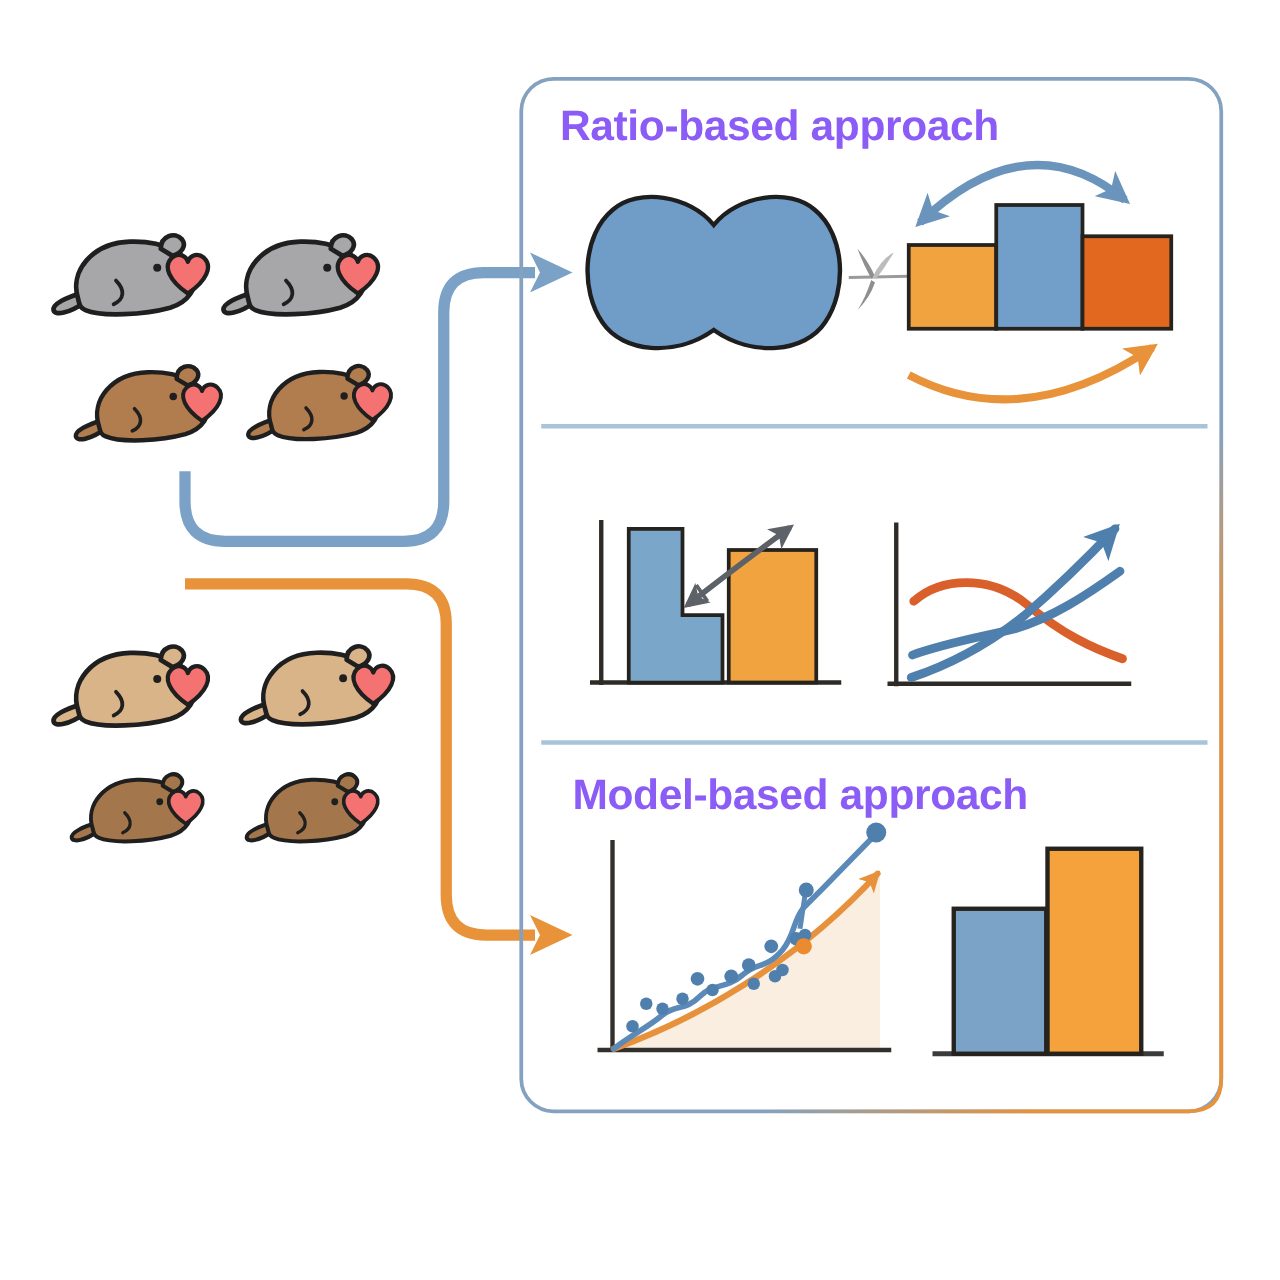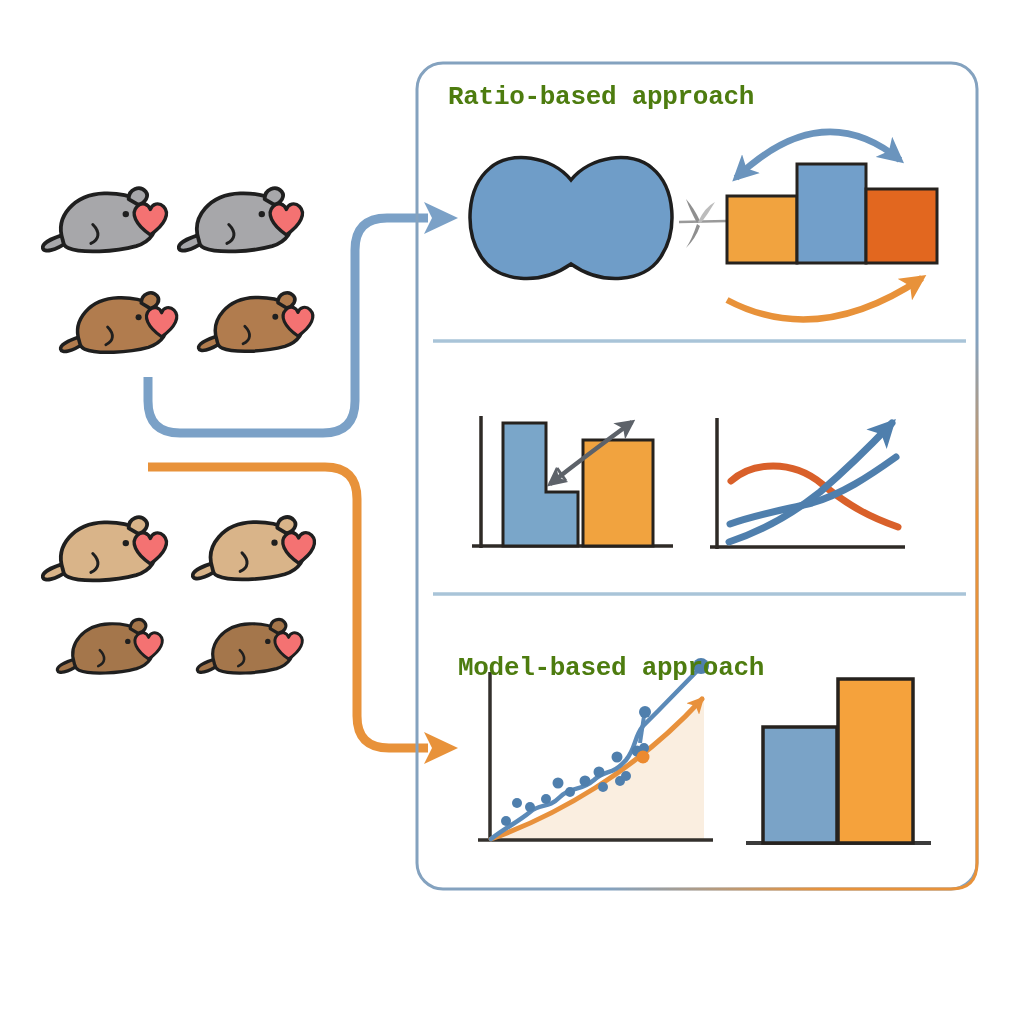--- a/index.html
+++ b/index.html
@@ -1,23 +1,23 @@
 <!DOCTYPE html>
 <html><head>
 <meta charset="utf-8">
 <style>
   html,body{margin:0;padding:0;background:#ffffff;}
   .stage{position:relative;width:1024px;height:1024px;background:#ffffff;overflow:hidden;
          font-family:"Liberation Sans", sans-serif;}
   .stage svg{position:absolute;left:0;top:0;}
-  .sec-title{position:absolute;font-weight:700;font-size:26px;color:#4d7c0f;
-             letter-spacing:-0.3px;white-space:nowrap;font-family:Liberation Mono, monospace;}
+  .sec-title{position:absolute;font-weight:700;font-size:34px;color:#8b5cf6;
+             letter-spacing:-0.3px;white-space:nowrap;}
   #t1{left:448px;top:82px;}
   #t2{left:463px;top:363px;}
-  #t3{left:458px;top:617px;margin-top:36px;}
+  #t3{left:458px;top:617px;}
 </style>
 </head>
 <body>
 
 <div class="stage">
 
 <svg width="1024" height="1024" viewBox="0 0 1024 1024">
   <defs>
     <marker id="ah-blue" viewBox="0 0 10 10" refX="8" refY="5" markerWidth="4" markerHeight="4" orient="auto-start-reverse">
       <path d="M0,0 L10,5 L0,10 L2.5,5 Z" fill="#6b94bd"></path>

